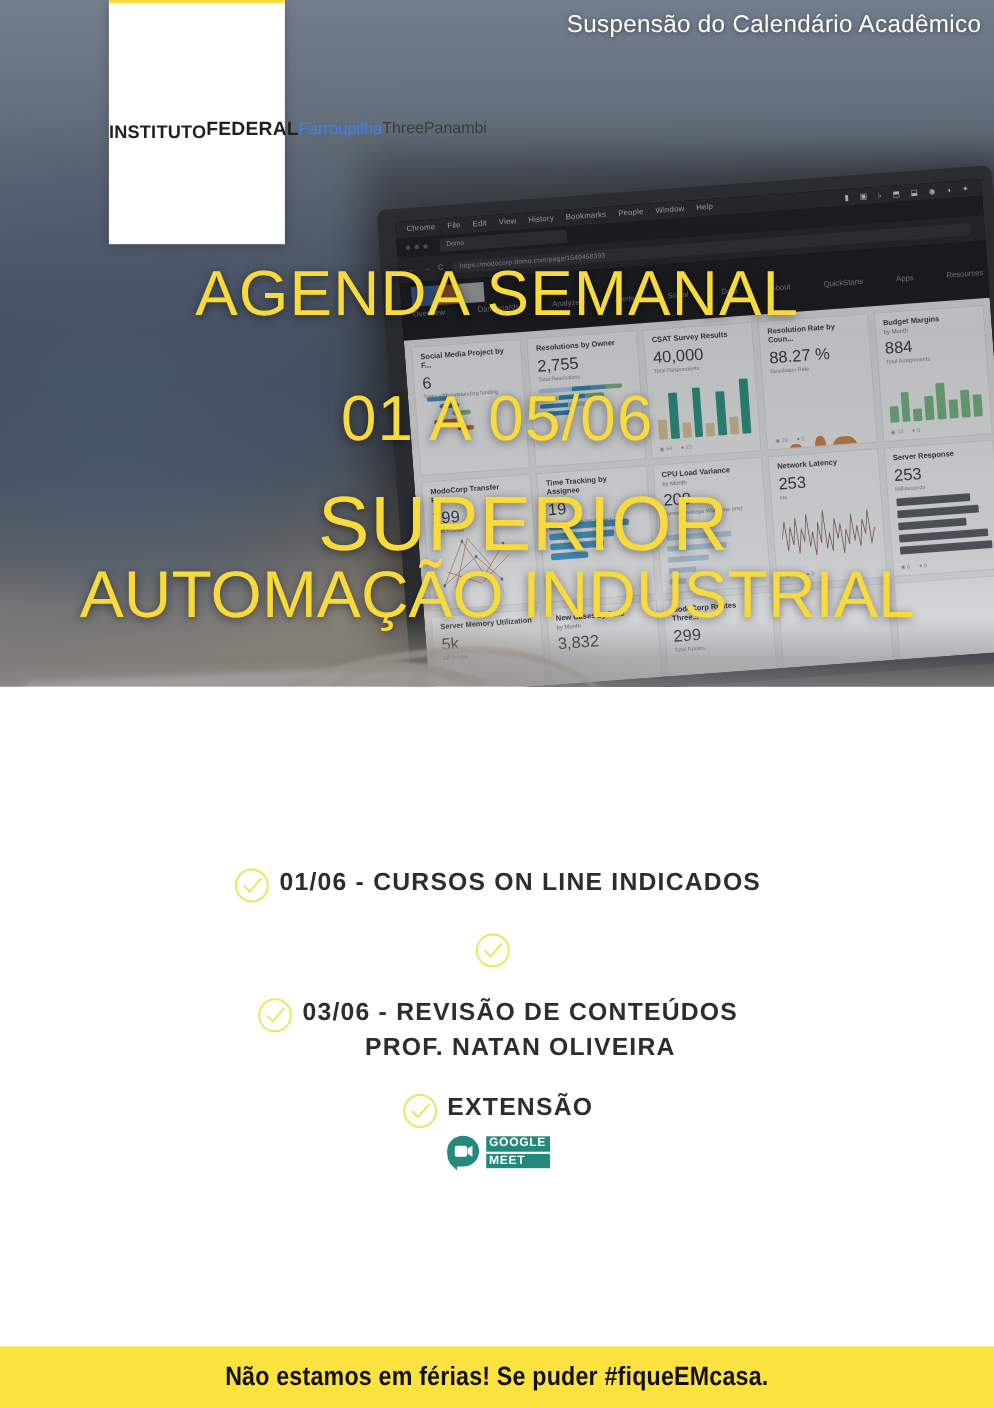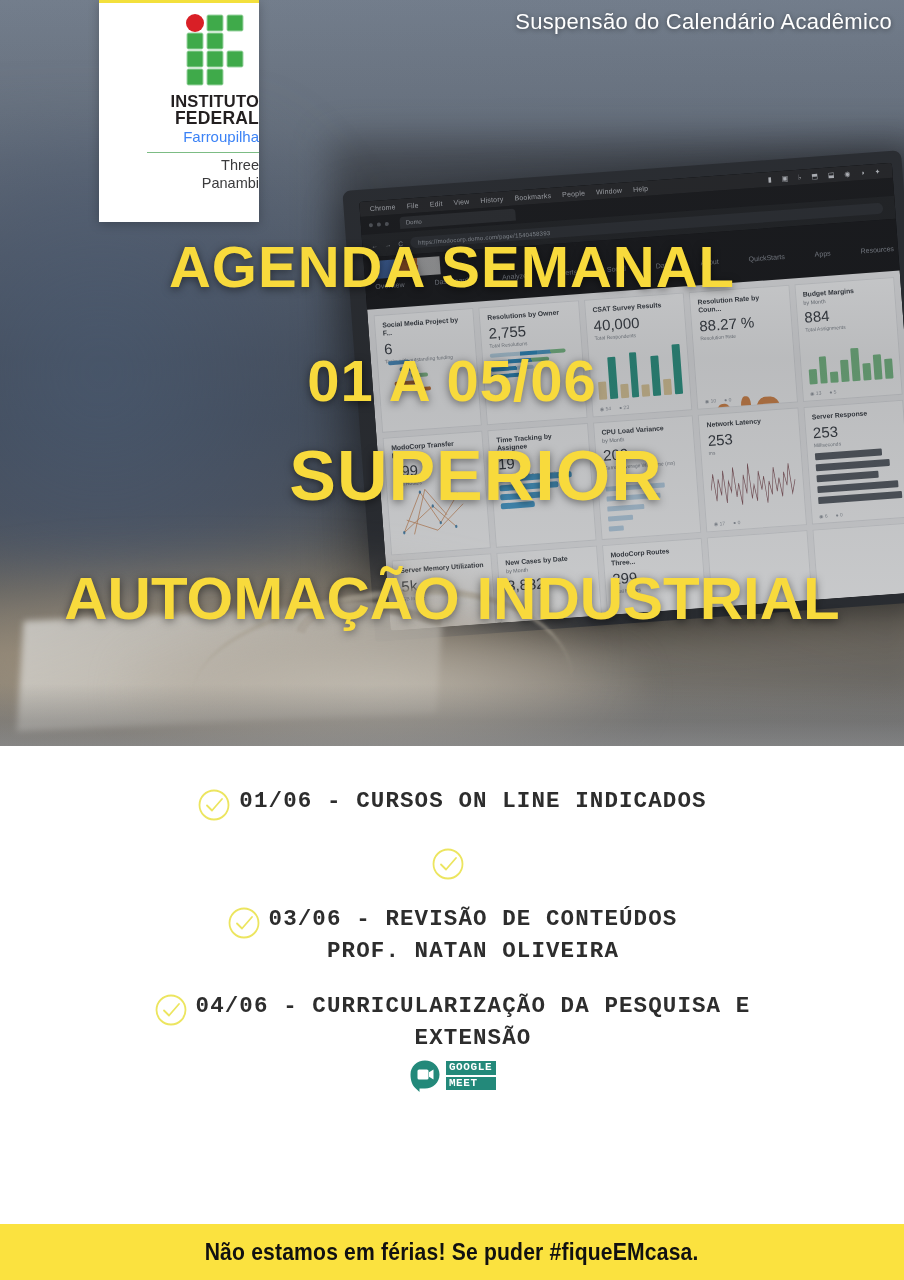--- a/index.html
+++ b/index.html
@@ -21,21 +21,21 @@
     height: 1280px;
     background: #ffffff;
     overflow: hidden;
   }
 
   
   #hero {
     position: absolute;
     left: 0; top: 0;
     width: 904px;
-    height: 746px;
+    height: 624px;
     overflow: hidden;
     background: #6b7480;
   }
 
   
   .photo-base {
     position: absolute;
     inset: 0;
     background:
       linear-gradient(178deg, rgba(120,131,146,1) 0%, rgba(116,127,142,1) 18%, rgba(108,119,134,1) 30%, rgba(96,108,124,1) 42%, rgba(84,96,112,1) 55%, rgba(92,100,112,1) 66%, rgba(130,126,116,1) 76%, rgba(170,160,142,1) 84%, rgba(150,146,138,1) 92%, rgba(120,122,124,1) 100%);
@@ -260,22 +260,21 @@
   
   #logo-card {
     position: absolute;
     left: 99px; top: 0;
     width: 160px; height: 222px;
     background: #ffffff;
     border-top: 3px solid #f3e03c;
     box-shadow: 0 2px 10px rgba(0,0,0,0.25);
     z-index: 6;
     display: flex;
-    flex-direction: column;
-    align-items: flex-end;
+    align-items: center;
     padding-top: 10px;
     box-sizing: border-box;
   }
   .if-mark { width: 78px; height: 74px; }
   .if-inst {
     font-size: 16.5px; font-weight: bold; color: #231f20;
     letter-spacing: 0.2px; line-height: 1.0; margin-top: 6px;
   }
   .if-fed {
     font-size: 17.5px; font-weight: bold; color: #231f20;
@@ -296,43 +295,42 @@
     letter-spacing: 0.3px;
     z-index: 7;
     text-shadow: 0 1px 5px rgba(0,0,0,0.45);
   }
   .hero-titles {
     position: absolute;
     left: 0; right: 0; top: 238px;
     z-index: 7;
     text-align: center;
     color: #f8da3c;
-    font-weight: bold;
+    font-weight: normal;
     font-family: "Liberation Sans", sans-serif;
   }
   .t-line {
     display: block;
     line-height: 1.0;
     text-shadow: 0 2px 9px rgba(0,0,0,0.5);
     letter-spacing: 1px;
   }
   .t1 { font-size: 58px; }
   .t2 { font-size: 58px; margin-top: 56px; }
   .t3 { font-size: 70px; margin-top: 31px; padding-left: 48px; }
-  .t4 { font-size: 60px; margin-top: 58px; letter-spacing: 0px; }
+  .t4 { font-size: 60px; letter-spacing: 0px; }
 
   
   #agenda {
     position: absolute;
     left: 0; right: 0; top: 746px;
     height: 478px;
     background: #ffffff;
     padding-top: 40px;
     box-sizing: border-box;
-    font-family: Liberation Mono, monospace;
   }
   .item {
     display: flex;
     justify-content: center;
     align-items: flex-start;
     margin-bottom: 23px;
   }
   .check {
     flex: 0 0 auto;
     width: 34px; height: 34px;
@@ -713,21 +711,20 @@
         <span class="l2">PROF. NATAN OLIVEIRA</span>
       </div>
     </div>
 
     <div class="item" style="margin-bottom:4px;">
       <svg class="check" viewBox="0 0 34 34">
         <circle cx="17" cy="17" r="14.5" fill="none" stroke="#ece55f" stroke-width="1.8"></circle>
         <path d="M10 17.5 L15 22.5 L25 11" fill="none" stroke="#ece55f" stroke-width="1.8" stroke-linecap="round" stroke-linejoin="round"></path>
       </svg>
       <div class="item-text">
-        <span>04/06 - CURRICULARIZAÇÃO DA PESQUISA E</span>
         <span class="l2">EXTENSÃO</span>
       </div>
     </div>
 
     <div class="meet-wrap">
       <div class="meet">
         <svg width="34" height="34" viewBox="0 0 34 34">
           <path d="M17 1.5 C25 1.5 31.5 7.5 31.5 15.5 C31.5 23.5 25 29.5 17 29.5 L11.5 29.5 L11.5 33 L7.5 29.2 C4.2 26.6 2.5 21.5 2.5 15.5 C2.5 7.5 9 1.5 17 1.5 Z" fill="#23897a"></path>
           <rect x="9.5" y="10.5" width="11" height="10" rx="1.6" fill="#ffffff"></rect>
           <path d="M21 13.2 L25.5 10.4 L25.5 20.6 L21 17.8 Z" fill="#ffffff"></path>

